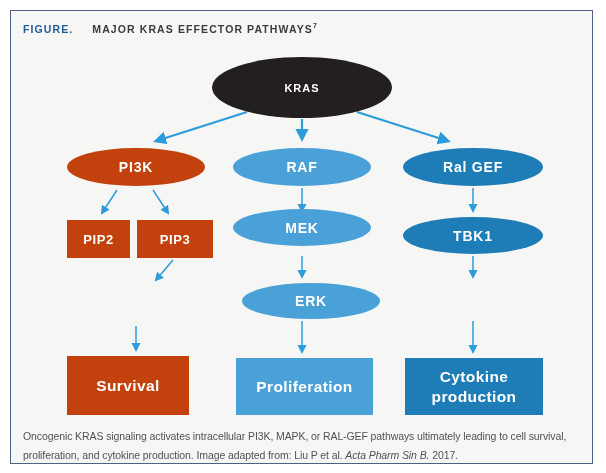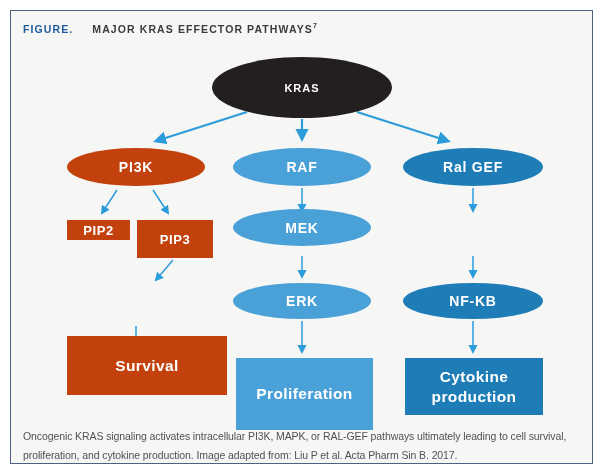--- a/index.html
+++ b/index.html
@@ -52,21 +52,21 @@
   .n-outcome { font-size: 15.5px; letter-spacing: 0.4px; line-height: 1.25; }
   .caption {
     position: absolute;
     left: 23px; top: 427px;
     width: 556px;
     font-size: 10.5px;
     letter-spacing: -0.1px;
     line-height: 1.8;
     color: #515254;
   }
-  .caption .cit-italic { }
+  .caption .cit-italic { font-style: italic; }
 </style>
 </head>
 <body>
 
 <div class="page">
   <div class="frame"></div>
 
   <div class="title">
     <span class="t-label">FIGURE.</span><span>MAJOR KRAS EFFECTOR PATHWAYS</span><sup>7</sup>
   </div>
@@ -96,27 +96,27 @@
       <line x1="473" y1="321" x2="473" y2="352" stroke-width="1.5" marker-end="url(#ah)"></line>
     </g>
   </svg>
 
   <div class="node ellipse c-black n-kras" style="left:212px;top:57px;width:180px;height:61px">KRAS</div>
 
   <div class="node ellipse c-dark" style="left:67px;top:148px;width:138px;height:38px">PI3K</div>
   <div class="node ellipse c-mid" style="left:403px;top:148px;width:140px;height:38px">Ral GEF</div>
   <div class="node ellipse c-light" style="left:233px;top:148px;width:138px;height:38px">RAF</div>
 
-  <div class="node c-dark n-small" style="left:67px;top:220px;width:63px;height:20px">PIP2</div>
+  <div class="node c-dark n-small" style="left:67px;top:220px;width:63px;height:38px">PIP2</div>
   <div class="node c-dark n-small" style="left:137px;top:220px;width:76px;height:38px">PIP3</div>
   <div class="node ellipse c-light" style="left:233px;top:209px;width:138px;height:37px">MEK</div>
+  <div class="node ellipse c-mid" style="left:403px;top:217px;width:140px;height:37px">TBK1</div>
 
-  <div class="node ellipse c-light" style="left:233px;top:283px;width:138px;height:36px">ERK</div>
-  <div class="node ellipse c-mid" style="left:403px;top:283px;width:140px;height:36px">NF-KB</div>
+  <div class="node ellipse c-light" style="left:242px;top:283px;width:138px;height:36px">ERK</div>
 
-  <div class="node c-dark n-outcome" style="left:67px;top:336px;width:160px;height:59px">Survival</div>
-  <div class="node c-light n-outcome" style="left:236px;top:358px;width:137px;height:72px">Proliferation</div>
+  <div class="node c-dark n-outcome" style="left:67px;top:356px;width:122px;height:59px">Survival</div>
+  <div class="node c-light n-outcome" style="left:236px;top:358px;width:137px;height:57px">Proliferation</div>
   <div class="node c-mid n-outcome" style="left:405px;top:358px;width:138px;height:57px;padding:0 28px">Cytokine production</div>
 
   <div class="caption">
     <span>Oncogenic KRAS signaling activates intracellular PI3K, MAPK, or RAL-GEF pathways ultimately leading to cell survival, proliferation, and cytokine production. Image adapted from: Liu P et al. </span><span class="cit-italic">Acta Pharm Sin B.</span><span> 2017.</span>
   </div>
 </div>
 
 </body></html>

